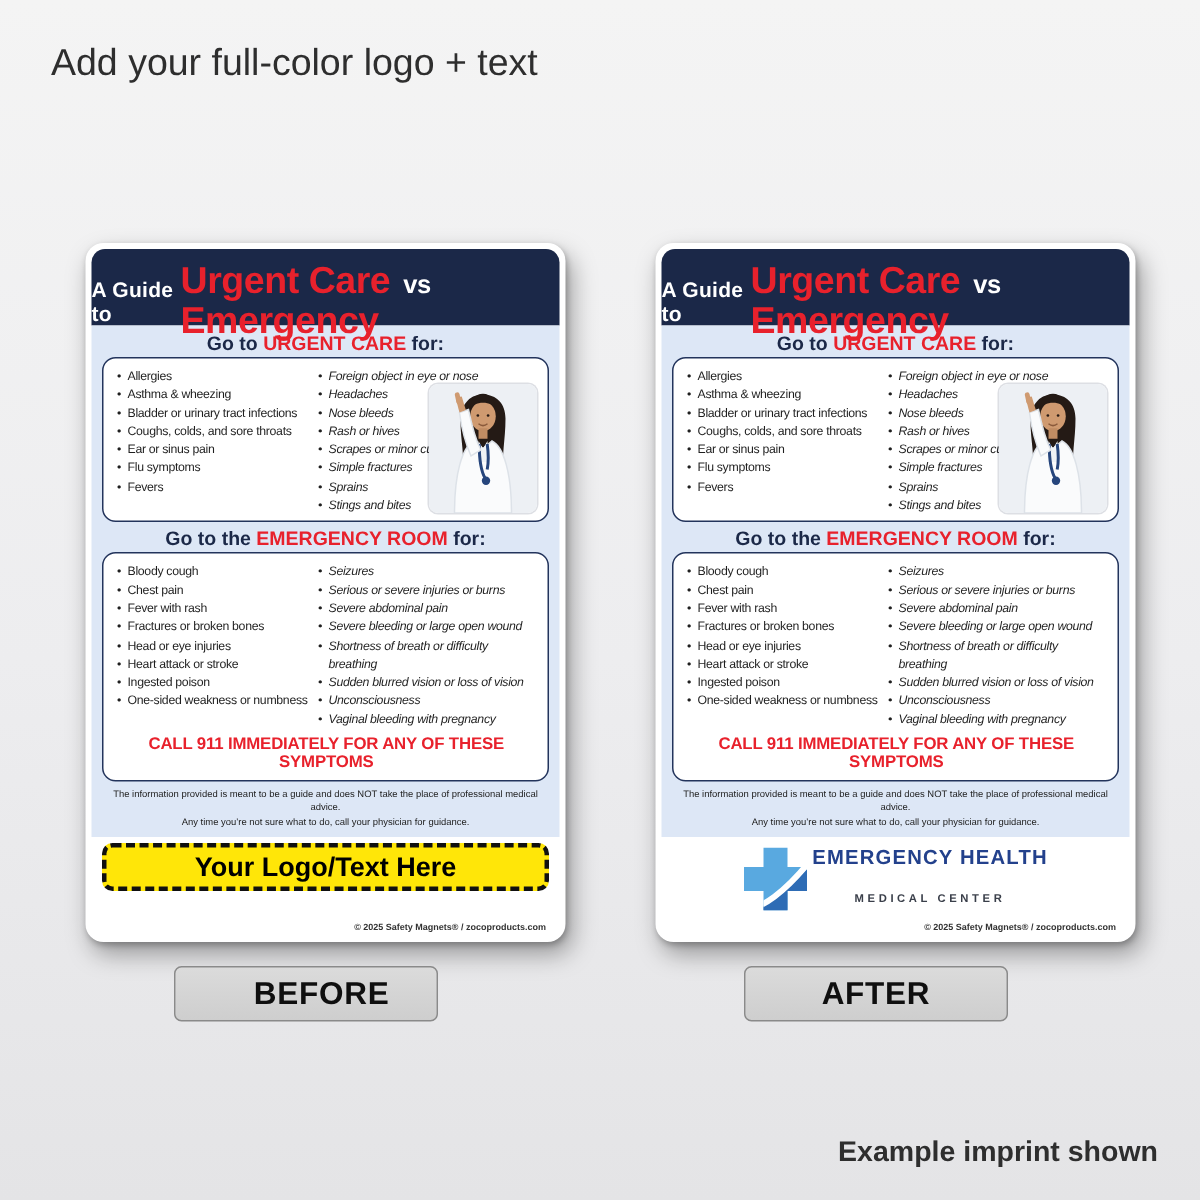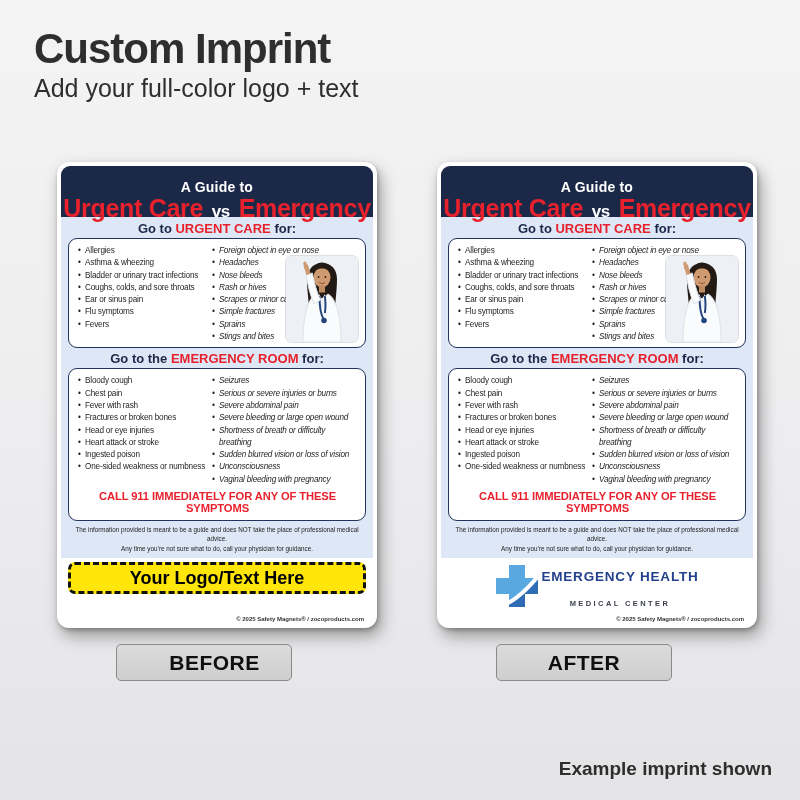--- a/index.html
+++ b/index.html
@@ -16,21 +16,21 @@
   .card {
     position:absolute; top:162px; width:320px; height:466px;
     background:#fff; border-radius:12px; padding:4px;
     box-shadow:4px 8px 16px rgba(0,0,0,.35), 1px 2px 4px rgba(0,0,0,.25);
     overflow:hidden;
   }
   .card.before { left:57px; } .card.after { left:437px; }
 
   .card-head {
     background:#1b2848; height:51px; border-radius:9px 9px 0 0;
-    display:flex; flex-direction:column; align-items:center; justify-content:center;
+    display:flex; flex-direction:row; align-items:center; justify-content:center;
     color:#fff; padding-top:18px;
   }
   .guide-line { font-size:14px; font-weight:700; letter-spacing:.2px; }
   .title-line { font-size:25px; font-weight:800; color:#e8212c; letter-spacing:-.3px; line-height:1.05; }
   .title-line .vs { color:#fff; font-size:17px; font-weight:700; padding:0 2px; }
 
   .card-body { background:#dde7f6; padding-top:1px; }
   .section-heading { text-align:center; font-size:13px; font-weight:800; color:#1b2848; margin:3px 0 2px; }
   .section-heading .hl { color:#e8212c; }
 
@@ -53,42 +53,41 @@
   .er-box { display:block; }
   .disclaimer { text-align:center; font-size:6.3px; line-height:1.5; color:#222; padding:4px 14px 5px; font-weight:500; }
 
   .card-footer { background:#fff; height:66px; position:relative; }
   .imprint-box {
     position:absolute; left:7px; right:7px; top:4px; height:32px;
     background:#ffe608; border:3.5px dashed #101010; border-radius:7px;
     display:flex; align-items:center; justify-content:center;
   }
   .imprint-text { font-size:18px; font-weight:800; color:#000; }
-  .logo-row { position:absolute; left:0; right:0; top:6px; display:flex; align-items:center; justify-content:center; gap:2px; }
+  .logo-row { position:absolute; left:0; right:0; top:6px; display:flex; align-items:flex-start; justify-content:center; gap:2px; }
   .logo-text { text-align:center; }
   .logo-title { font-size:13.5px; font-weight:800; letter-spacing:.8px; color:#23418c; }
   .logo-subtitle { font-size:7.5px; font-weight:700; letter-spacing:2.4px; color:#3a3f4a; margin-top:15px; }
   .copyright { position:absolute; right:9px; bottom:2px; font-size:6px; color:#333; font-weight:600; }
 
   .state-btn {
     position:absolute; top:644px; width:176px; height:37px;
     background:linear-gradient(180deg,#dbdbdb,#cecece);
     border:1.5px solid #8a8a8a; border-radius:5px;
     display:flex; align-items:center; justify-content:center;
     font-size:21px; font-weight:600; color:#0f0f0f; letter-spacing:.5px; cursor:pointer;
   }
   .state-btn.before { left:116px;padding-left:21px; } .state-btn.after { left:496px; }
 
   .footnote { position:absolute; right:28px; bottom:20px; font-size:19px; font-weight:700; color:#2e2e2e; }
 </style>
 </head>
 <body>
 
 <header class="page-header">
-  <div class="page-title">Custom Imprint</div>
   <div class="page-subtitle">Add your full-color logo + text</div>
 </header>
 
 <article class="card before">
   <div class="card-head">
     <div class="guide-line">A Guide to</div>
     <div class="title-line">
       <span>Urgent Care</span>
       <span class="vs">vs</span>
       <span>Emergency</span>

